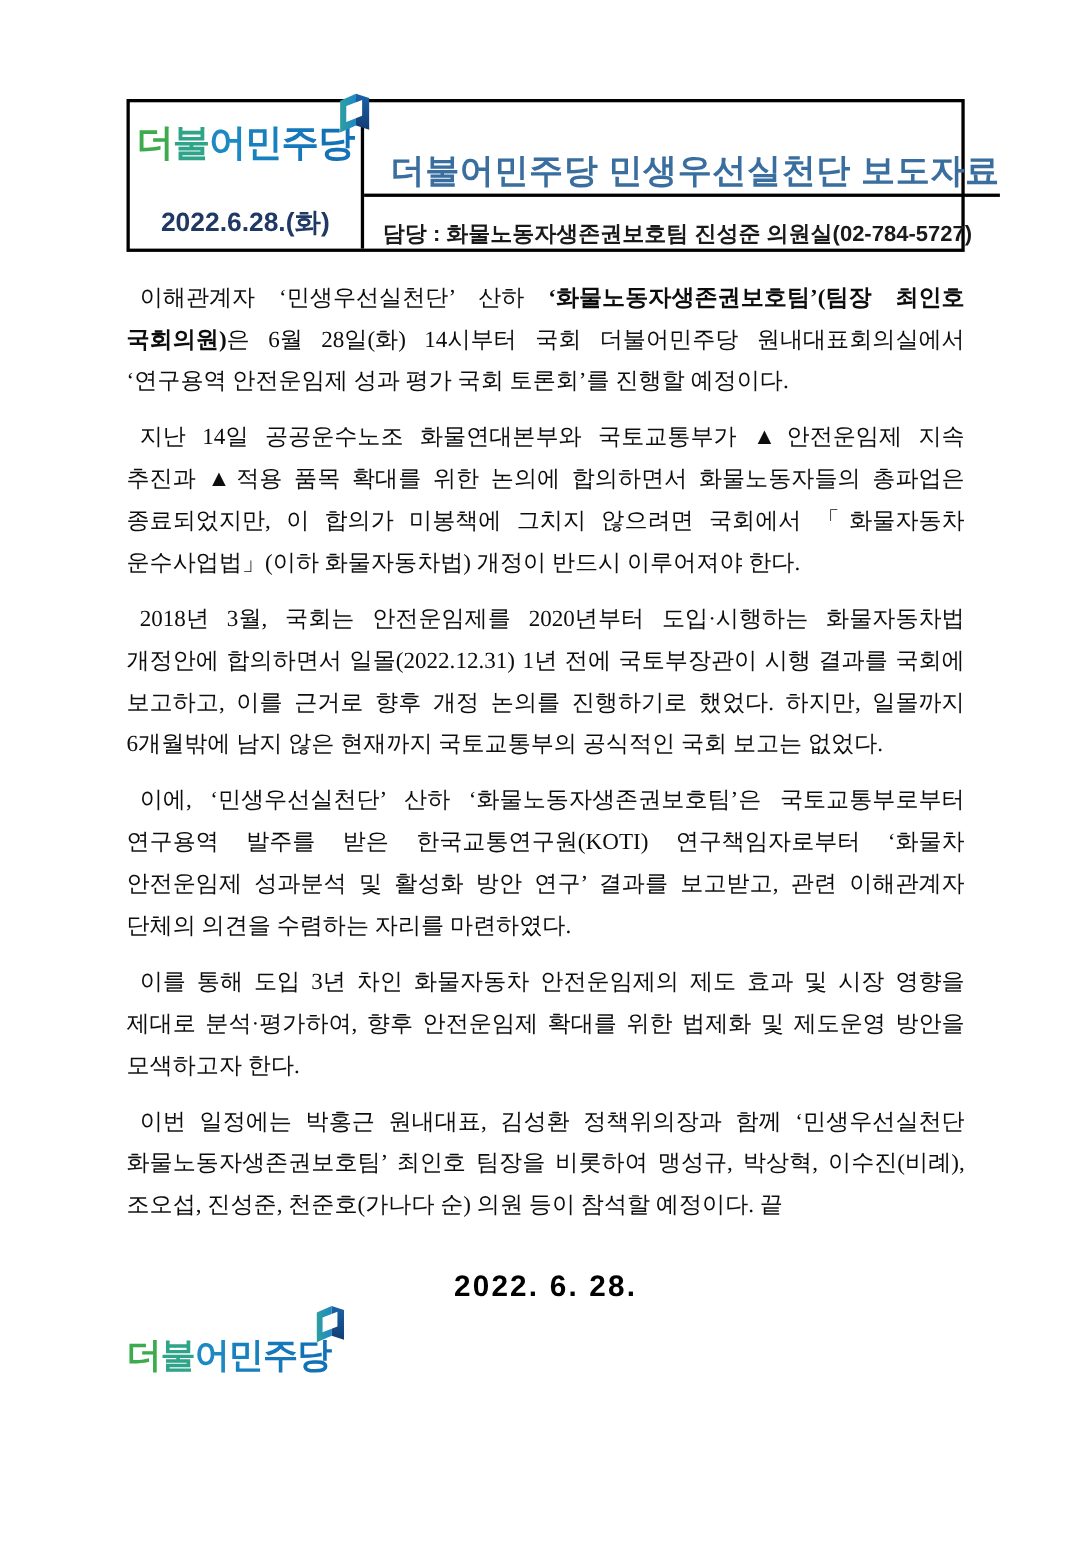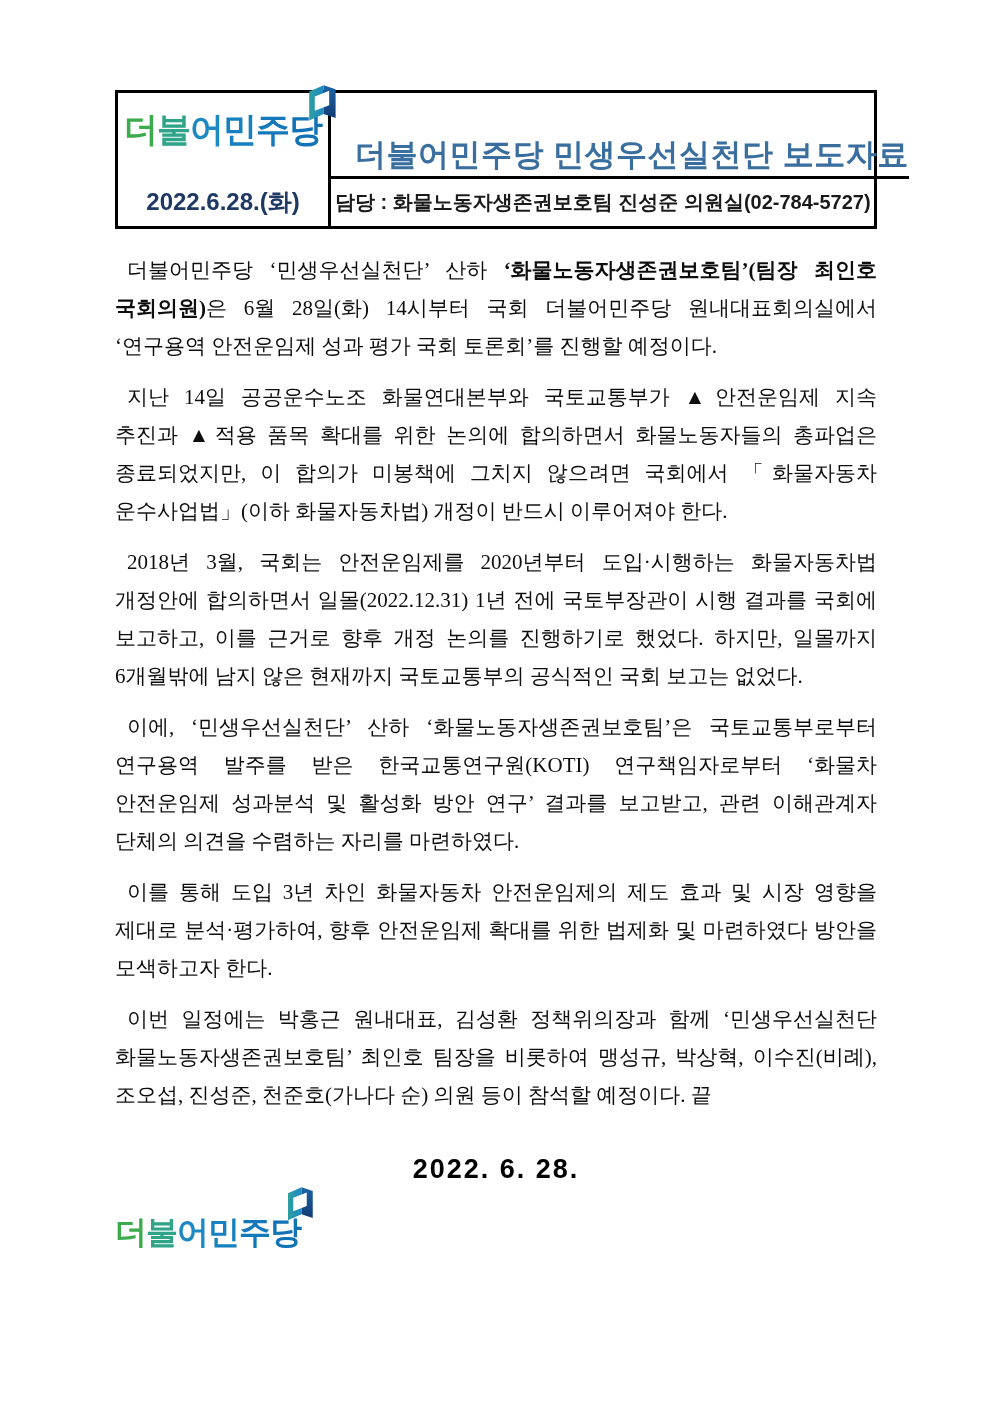--- a/index.html
+++ b/index.html
@@ -62,22 +62,22 @@
   }
   .header-org-title {
     font-size: 31px;
     font-weight: 900;
     color: var(--header_title_blue, #3A6E9F);
     letter-spacing: 0.5px;
     white-space: nowrap;
   }
   .header-right-bottom {
     display: flex;
-    align-items: center;
-    padding-left: 4px;
+    align-items: flex-end;
+    padding-left: 17px;
   }
   .header-contact {
     font-size: 20px;
     font-weight: 600;
     color: #1a1a1a;
     white-space: nowrap;
   }
 
   
   .title-block { margin-top: 24px; }
@@ -168,25 +168,25 @@
     <div class="header-right-top">
       <span class="header-org-title">더불어민주당 민생우선실천단 보도자료</span>
     </div>
     <div class="header-right-bottom">
       <span class="header-contact">담당 : 화물노동자생존권보호팀 진성준 의원실(02-784-5727)</span>
     </div>
   </div>
 
 
   <div class="body-text">
-    <p><span>더불어민주당 ‘민생우선실천단’ 산하 </span><b>‘화물노동자생존권보호팀’(팀장 최인호 국회의원)</b><span>은 6월 28일(화) 14시부터 국회 더불어민주당 원내대표회의실에서 ‘연구용역 안전운임제 성과 평가 국회 토론회’를 진행할 예정이다.</span></p>
+    <p><span>이해관계자 ‘민생우선실천단’ 산하 </span><b>‘화물노동자생존권보호팀’(팀장 최인호 국회의원)</b><span>은 6월 28일(화) 14시부터 국회 더불어민주당 원내대표회의실에서 ‘연구용역 안전운임제 성과 평가 국회 토론회’를 진행할 예정이다.</span></p>
     <p>지난 14일 공공운수노조 화물연대본부와 국토교통부가 ▲안전운임제 지속 추진과 ▲적용 품목 확대를 위한 논의에 합의하면서 화물노동자들의 총파업은 종료되었지만, 이 합의가 미봉책에 그치지 않으려면 국회에서 「화물자동차 운수사업법」(이하 화물자동차법) 개정이 반드시 이루어져야 한다.</p>
     <p>2018년 3월, 국회는 안전운임제를 2020년부터 도입·시행하는 화물자동차법 개정안에 합의하면서 일몰(2022.12.31) 1년 전에 국토부장관이 시행 결과를 국회에 보고하고, 이를 근거로 향후 개정 논의를 진행하기로 했었다. 하지만, 일몰까지 6개월밖에 남지 않은 현재까지 국토교통부의 공식적인 국회 보고는 없었다.</p>
     <p>이에, ‘민생우선실천단’ 산하 ‘화물노동자생존권보호팀’은 국토교통부로부터 연구용역 발주를 받은 한국교통연구원(KOTI) 연구책임자로부터 ‘화물차 안전운임제 성과분석 및 활성화 방안 연구’ 결과를 보고받고, 관련 이해관계자 단체의 의견을 수렴하는 자리를 마련하였다.</p>
-    <p>이를 통해 도입 3년 차인 화물자동차 안전운임제의 제도 효과 및 시장 영향을 제대로 분석·평가하여, 향후 안전운임제 확대를 위한 법제화 및 마련하였다 방안을 모색하고자 한다.</p>
+    <p>이를 통해 도입 3년 차인 화물자동차 안전운임제의 제도 효과 및 시장 영향을 제대로 분석·평가하여, 향후 안전운임제 확대를 위한 법제화 및 제도운영 방안을 모색하고자 한다.</p>
     <p>이번 일정에는 박홍근 원내대표, 김성환 정책위의장과 함께 ‘민생우선실천단 화물노동자생존권보호팀’ 최인호 팀장을 비롯하여 맹성규, 박상혁, 이수진(비례), 조오섭, 진성준, 천준호(가나다 순) 의원 등이 참석할 예정이다. 끝</p>
   </div>
 
   <div class="footer-date">2022. 6. 28.</div>
 
   <div class="footer-sign">
     <div class="logo">
       <span class="letters"><span style="color: rgb(60, 171, 77);">더</span><span style="color: rgb(47, 164, 137);">불</span><span style="color: rgb(29, 137, 195);">어</span><span style="color: rgb(23, 128, 190);">민</span><span style="color: rgb(20, 120, 186);">주</span><span style="color: rgb(18, 114, 182);">당</span></span>
       <svg class="logo-flag" width="30" height="36" viewBox="0 0 40 46" aria-hidden="true">
         <polygon points="4,10 22,2 22,38 4,46" fill="url(#flagLeft)"></polygon>

